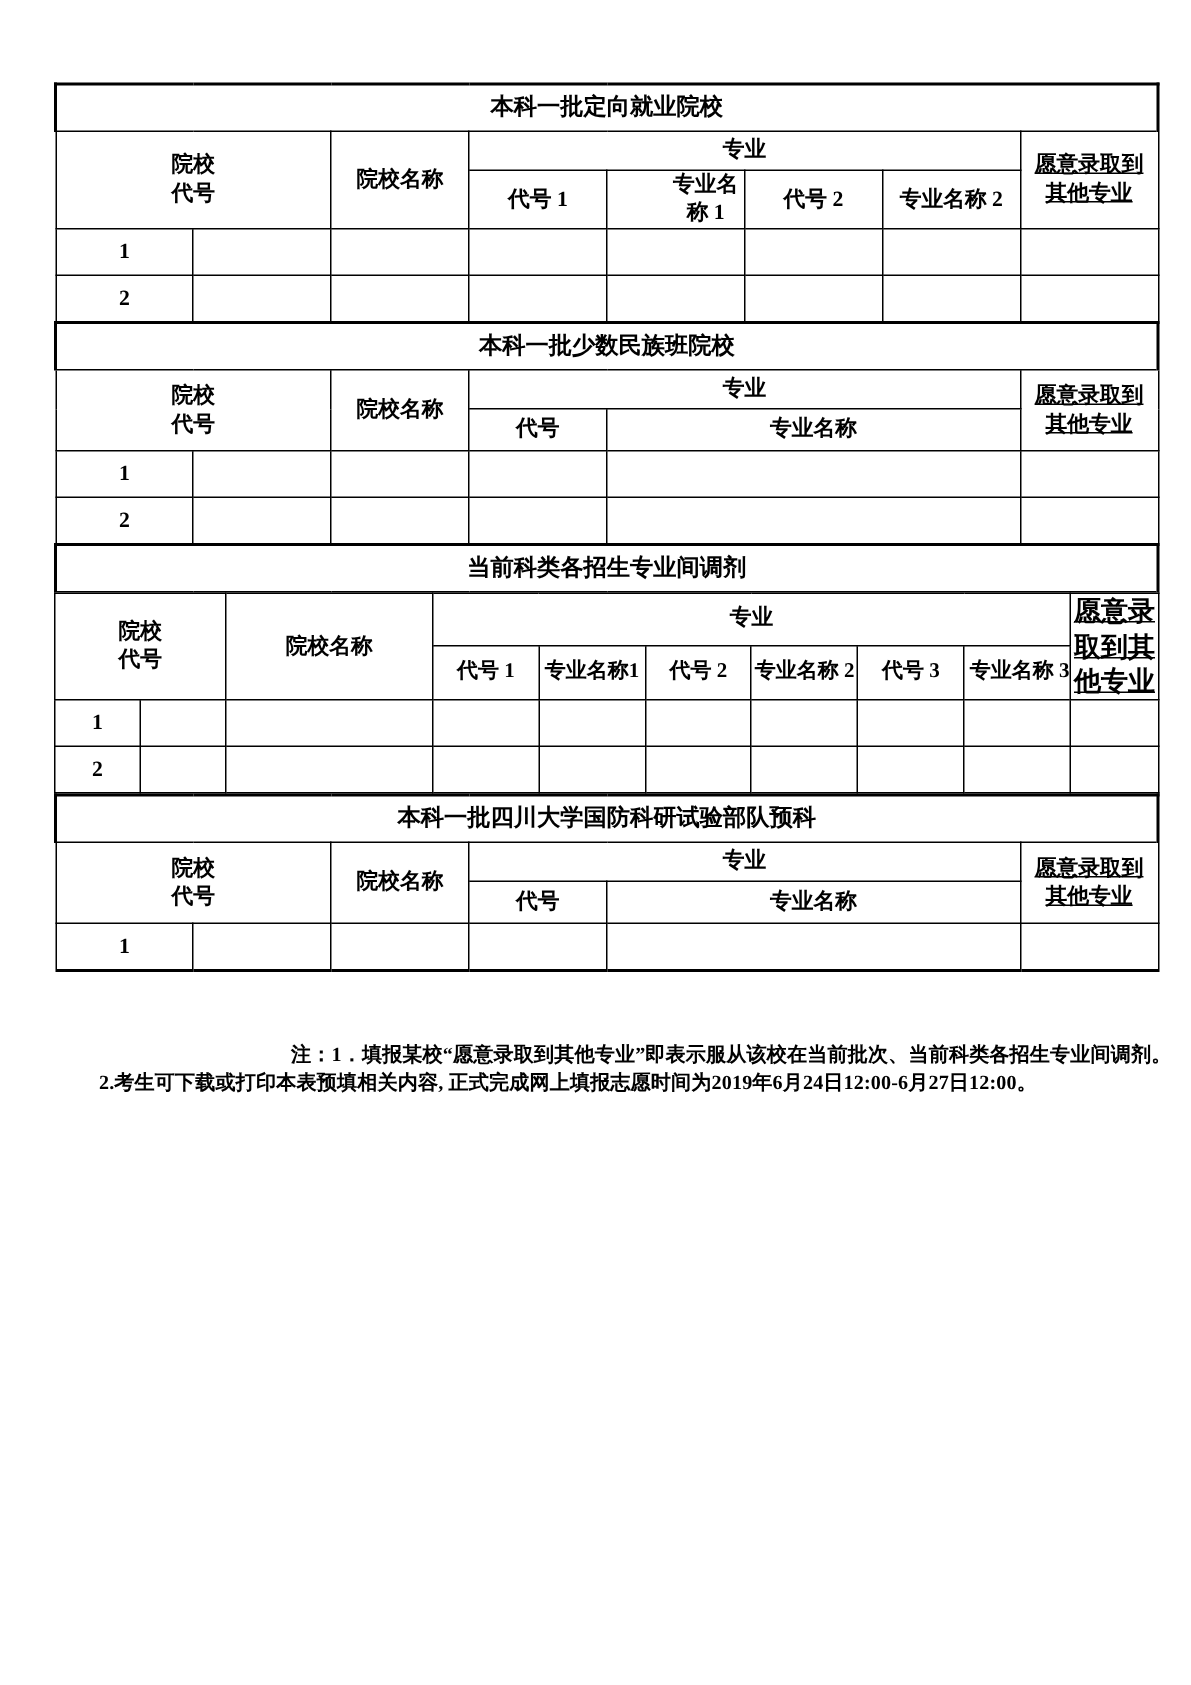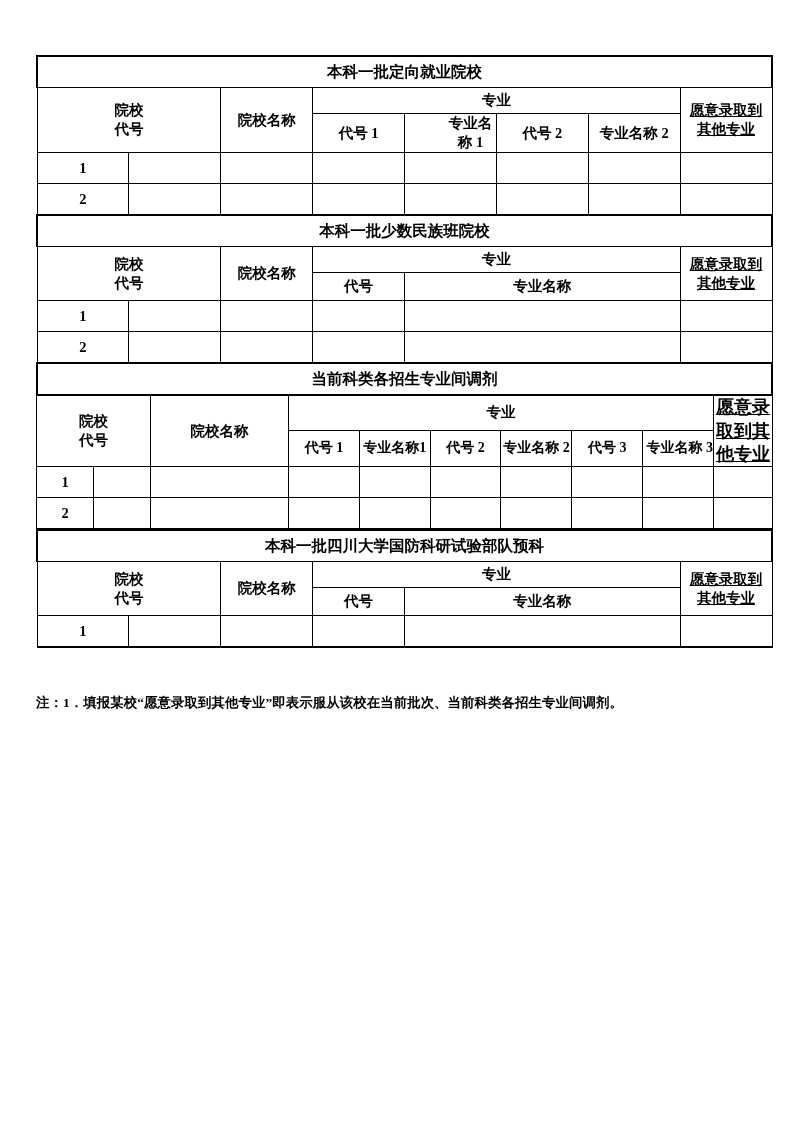--- a/index.html
+++ b/index.html
@@ -88,20 +88,21 @@
     width: 745px;
     font-size: 13.4px;
     font-weight: bold;
     line-height: 1.45;
     font-family: "Liberation Serif", "DejaVu Serif", serif;
     letter-spacing: 0.1px;
   }
   .note-line-1 {
     display: block;
     white-space: nowrap;
+    text-align: right;
   }
   .note-line-2 {
     display: block;
     white-space: nowrap;
     padding-left: 30px;
   }
 </style>
 </head>
 <body>
 
@@ -273,15 +274,16 @@
         <td class="blank"></td>
         <td class="blank" colspan="3"></td>
         <td class="blank edge-r"></td>
       </tr>
     </tbody>
       </table>
   </div>
 
   <div class="notes">
     <span class="note-line-1">注：1．填报某校“愿意录取到其他专业”即表示服从该校在当前批次、当前科类各招生专业间调剂。</span>
+    <span class="note-line-2">2.考生可下载或打印本表预填相关内容, 正式完成网上填报志愿时间为2019年6月24日12:00-6月27日12:00。</span>
   </div>
 
 </div>
 
 </body></html>

